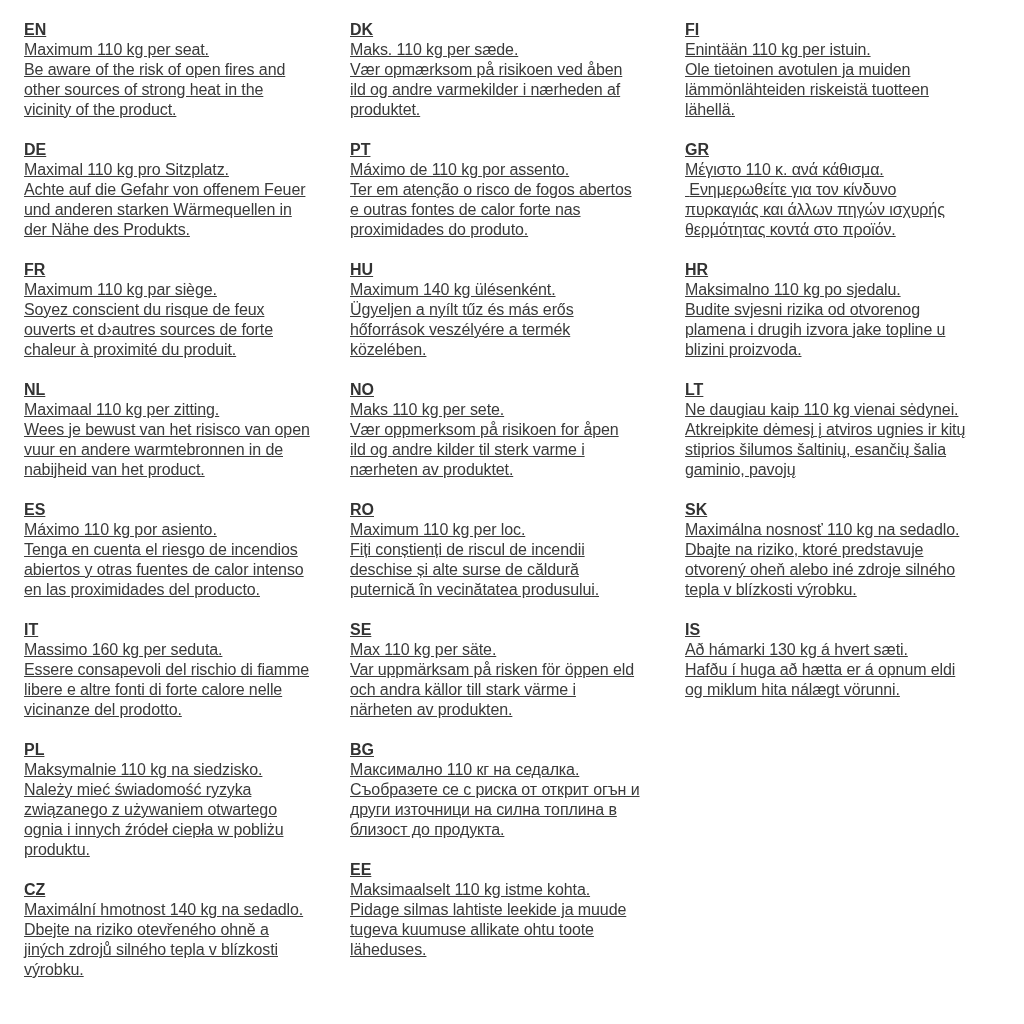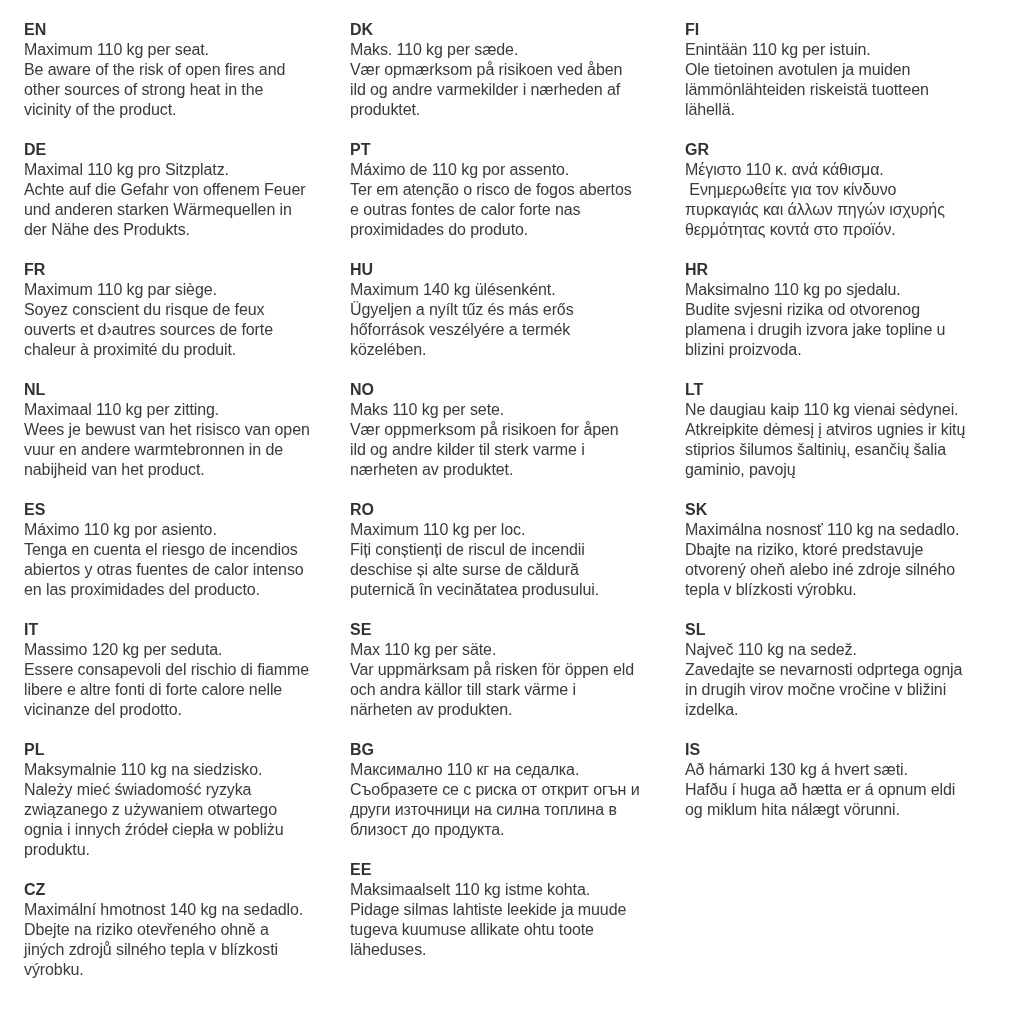--- a/index.html
+++ b/index.html
@@ -12,20 +12,21 @@
     height: 1024px;
     overflow: hidden;
     font-family: "Liberation Sans", sans-serif;
     color: #3a3a3a;
   }
   .page {
     display: flex;
     box-sizing: border-box;
     padding: 20px 0 0 24px;
     width: 900px;
+    text-decoration: underline;
   }
   .col {
     flex: 0 0 auto;
   }
   .col-1 { width: 326px; }
   .col-2 { width: 335px; }
   .col-3 { width: 339px; }
   .block {
     margin: 0 0 20px 0;
   }
@@ -78,21 +79,21 @@
     </div>
     <div class="block">
       <div class="code">ES</div>
       <div class="text">Máximo 110 kg por asiento.
 Tenga en cuenta el riesgo de incendios
 abiertos y otras fuentes de calor intenso
 en las proximidades del producto.</div>
     </div>
     <div class="block">
       <div class="code">IT</div>
-      <div class="text">Massimo 120 kg per seduta.
+      <div class="text">Massimo 160 kg per seduta.
 Essere consapevoli del rischio di fiamme
 libere e altre fonti di forte calore nelle
 vicinanze del prodotto.</div>
     </div>
     <div class="block">
       <div class="code">PL</div>
       <div class="text">Maksymalnie 110 kg na siedzisko.
 Należy mieć świadomość ryzyka
 związanego z używaniem otwartego
 ognia i innych źródeł ciepła w pobliżu
@@ -196,27 +197,20 @@
 gaminio, pavojų</div>
     </div>
     <div class="block">
       <div class="code">SK</div>
       <div class="text">Maximálna nosnosť 110 kg na sedadlo.
 Dbajte na riziko, ktoré predstavuje
 otvorený oheň alebo iné zdroje silného
 tepla v blízkosti výrobku.</div>
     </div>
     <div class="block">
-      <div class="code">SL</div>
-      <div class="text">Največ 110 kg na sedež.
-Zavedajte se nevarnosti odprtega ognja
-in drugih virov močne vročine v bližini
-izdelka.</div>
-    </div>
-    <div class="block">
       <div class="code">IS</div>
       <div class="text">Að hámarki 130 kg á hvert sæti.
 Hafðu í huga að hætta er á opnum eldi
 og miklum hita nálægt vörunni.</div>
     </div>
   </div>
 
 </div>
 
 </body></html>

